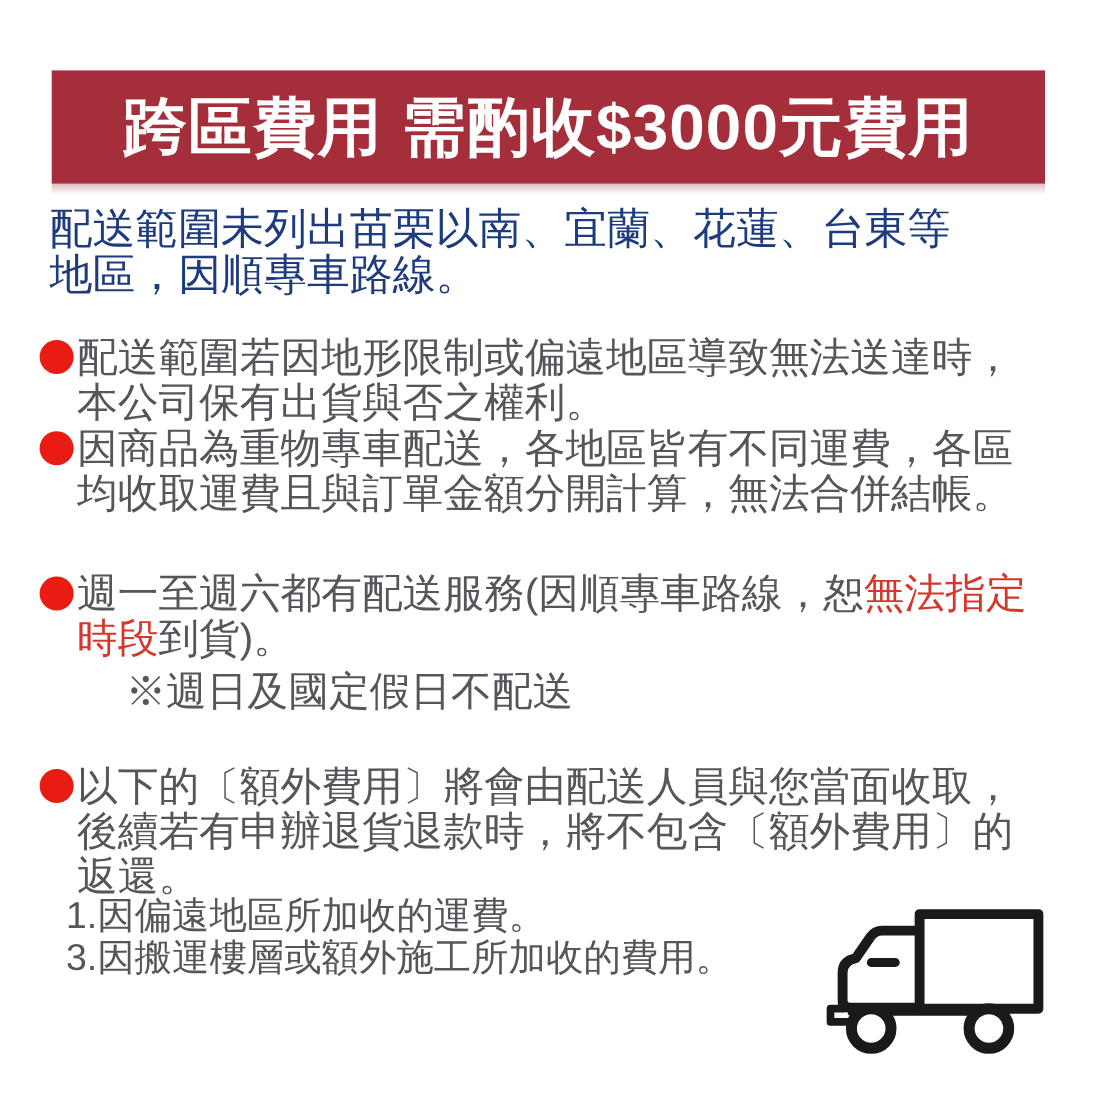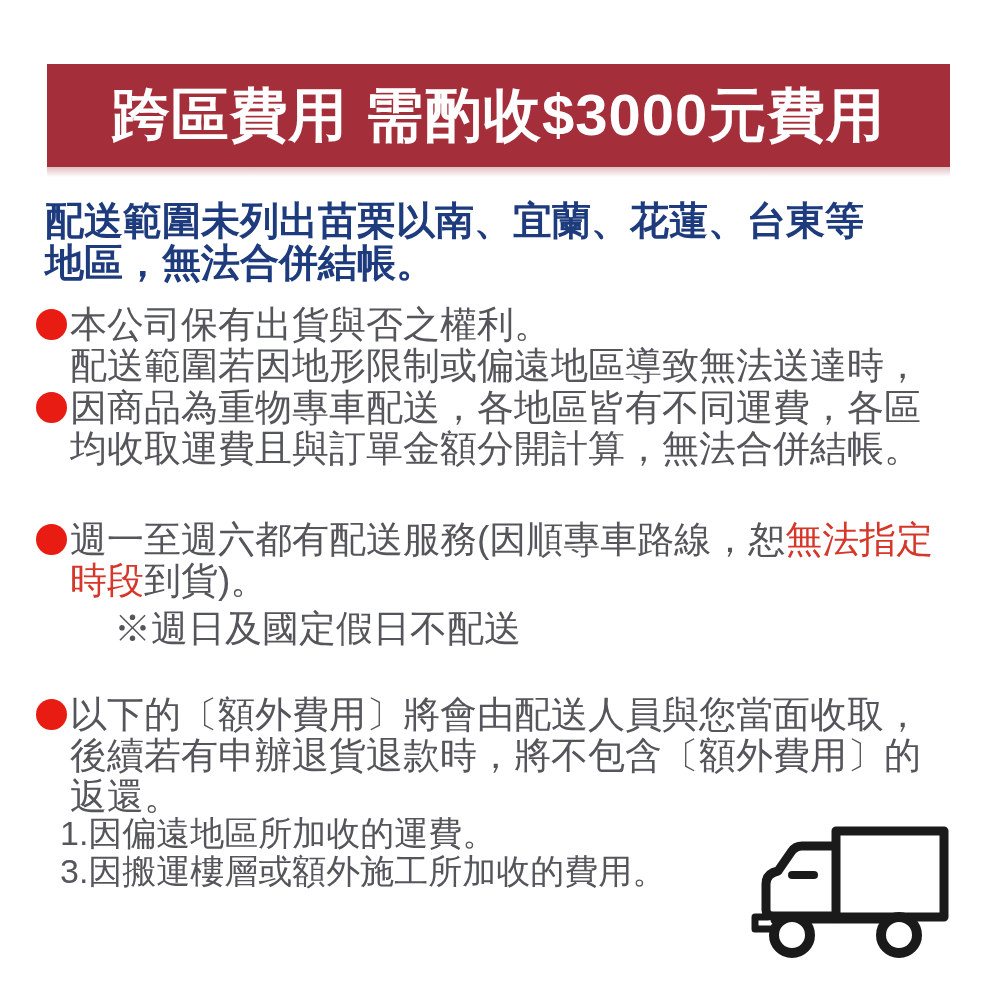--- a/index.html
+++ b/index.html
@@ -18,23 +18,23 @@
     font-size:58px;font-weight:700;letter-spacing:1px;
     display:flex;align-items:center;justify-content:center;
     white-space:nowrap;
   }
   .banner::after{
     content:"";position:absolute;left:0;right:0;top:100%;height:10px;
     background:linear-gradient(rgba(170,70,80,.35),rgba(170,70,80,0));
   }
   
   .intro{
-    position:absolute;left:45px;top:200px;width:920px;
+    position:absolute;left:45px;top:188px;width:920px;
     color:var(--intro_blue,#1d3b7d);
-    font-size:39px;font-weight:700;line-height:42px;
+    font-size:39px;font-weight:400;line-height:42px;
     white-space:nowrap;
   }
   
   .bullet{position:absolute;left:0;width:970px;color:var(--body_gray,#55565b);}
   .dot{
     position:absolute;left:36px;top:5px;width:31px;height:31px;border-radius:50%;
     background:var(--accent_red,#e81c13);
   }
   .bt{margin-left:70px;font-size:37px;font-weight:500;line-height:41px;white-space:nowrap;}
   .red{color:var(--text_red,#d6372b);}
@@ -54,28 +54,28 @@
 <body>
 
 <div class="page">
 
   <div class="banner">
     <span>跨區費用 需酌收$3000元費用</span>
   </div>
 
   <div class="intro">
     <div>配送範圍未列出苗栗以南、宜蘭、花蓮、台東等</div>
-    <div>地區，無法合併結帳。</div>
+    <div>地區，因順專車路線。</div>
   </div>
 
   <div class="bullet" style="top:304px">
     <span class="dot"></span>
     <div class="bt">
+      <div>配送範圍若因地形限制或偏遠地區導致無法送達時，</div>
       <div>本公司保有出貨與否之權利。</div>
-      <div>配送範圍若因地形限制或偏遠地區導致無法送達時，</div>
     </div>
   </div>
 
   <div class="bullet" style="top:519px">
     <span class="dot"></span>
     <div class="bt">
       <div><span>週一至週六都有配送服務(因順專車路線，恕</span><span class="red">無法指定</span></div>
       <div><span class="red">時段</span><span>到貨)。</span></div>
     </div>
   </div>

